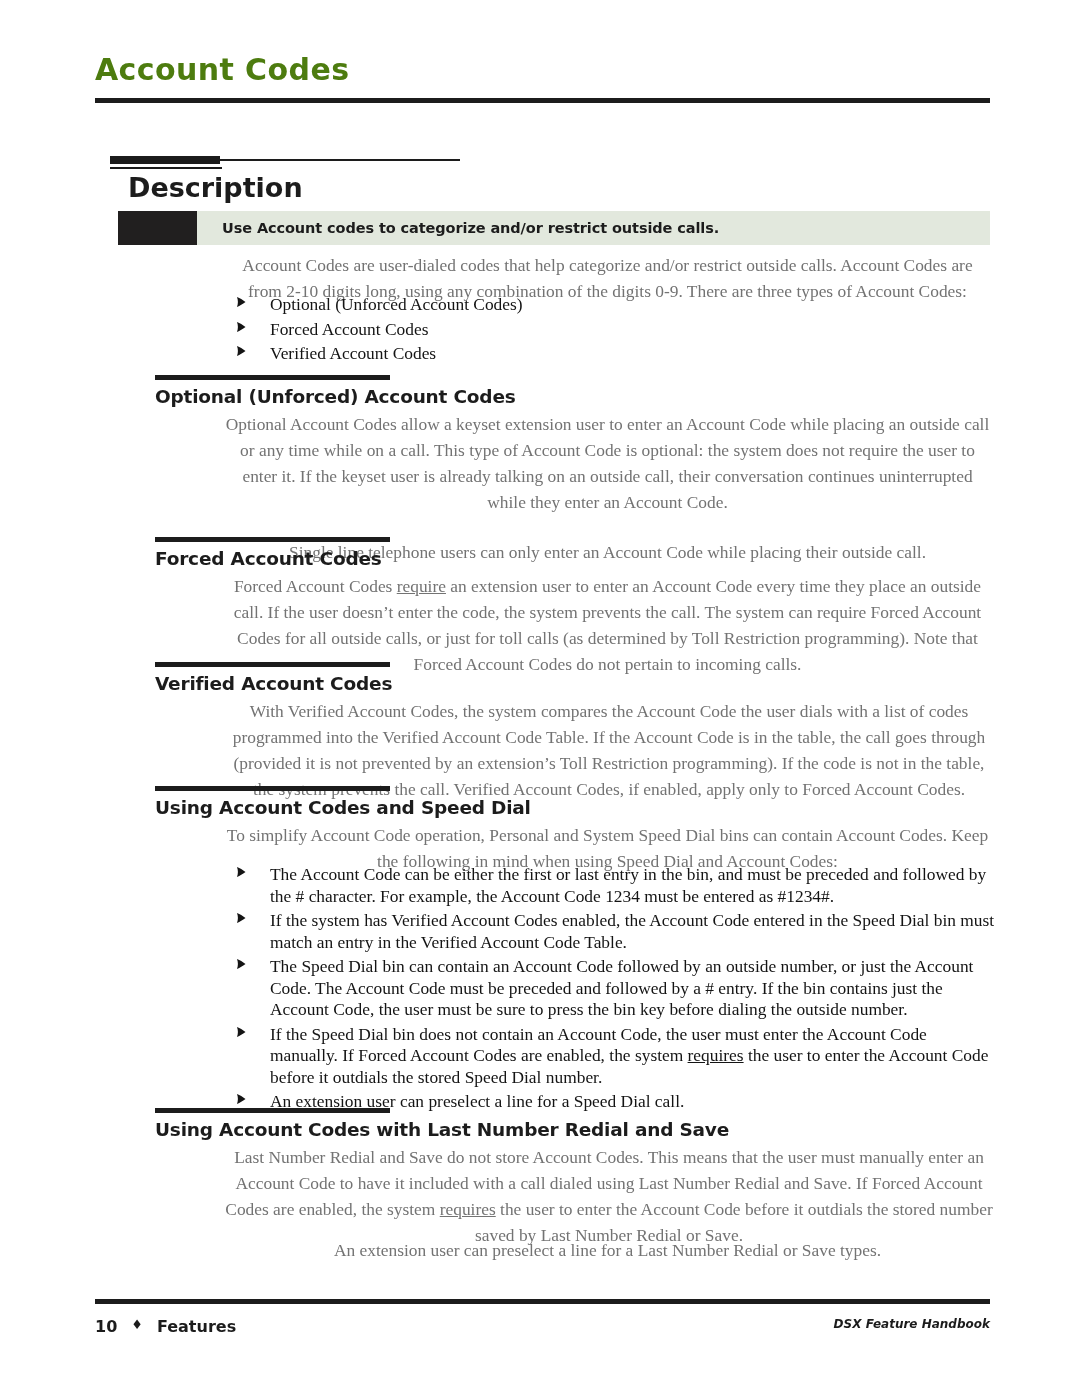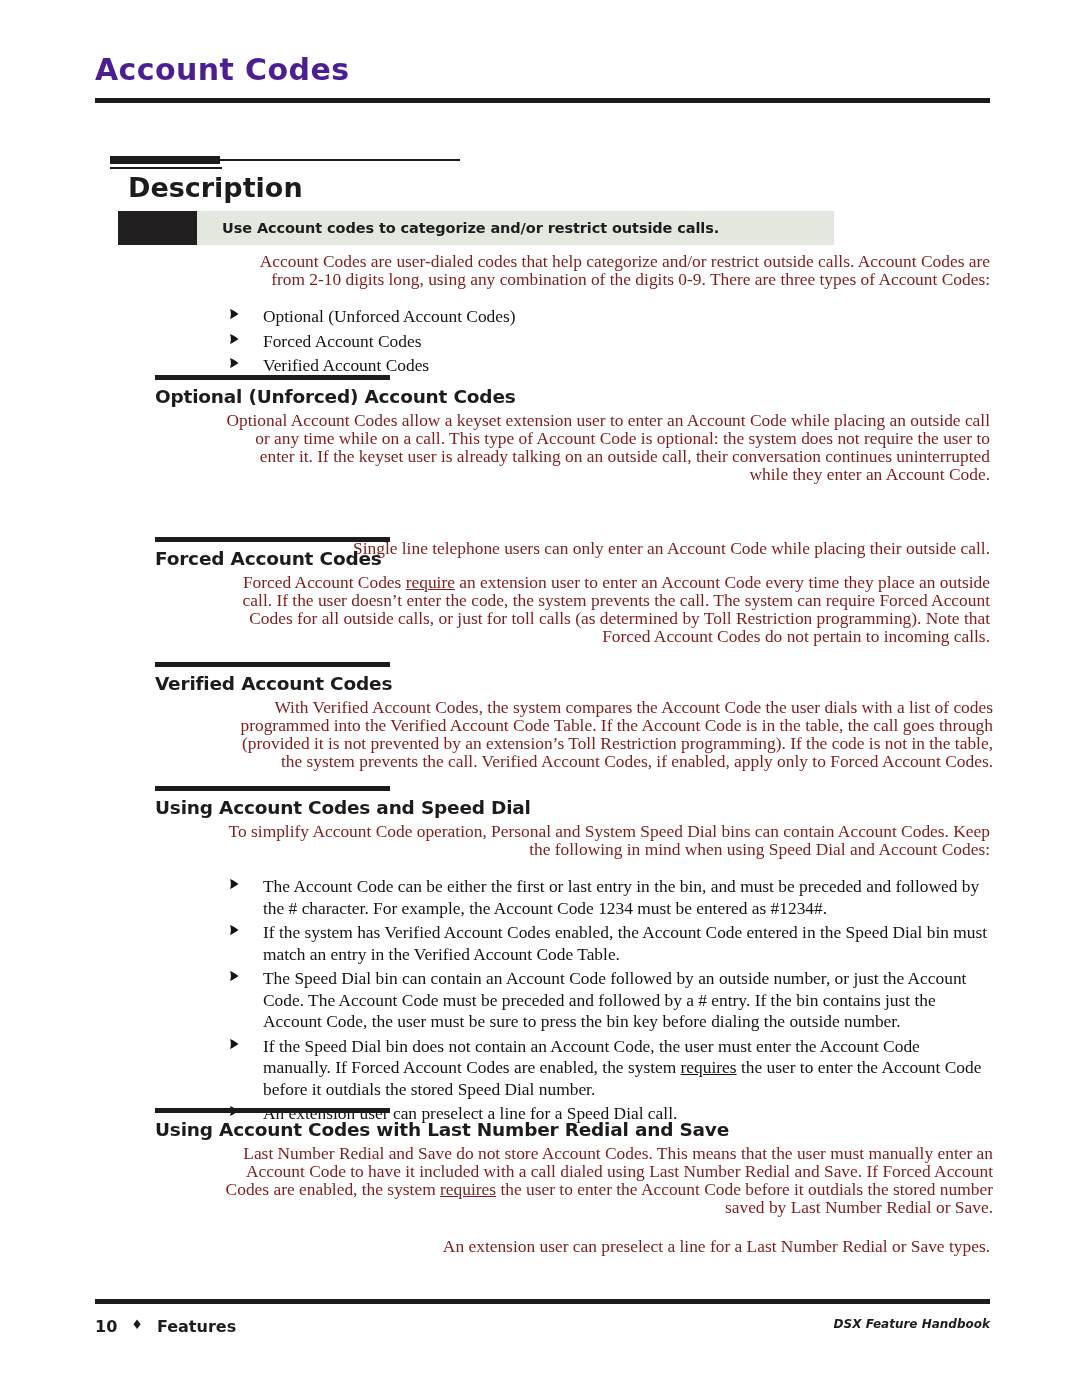--- a/index.html
+++ b/index.html
@@ -25,21 +25,21 @@
 
   
   .page-title {
     position: absolute;
     left: 95px;
     top: 52px;
     font-family: "DejaVu Sans", "Liberation Sans", sans-serif;
     font-weight: bold;
     font-size: 30px;
     letter-spacing: 0.4px;
-    color: #4c1d95;
+    color: #4d7c0f;
     white-space: nowrap;
   }
   .page-title-rule {
     position: absolute;
     left: 95px;
     top: 98px;
     width: 895px;
     height: 5px;
     background: #1c1c1c;
   }
@@ -85,21 +85,21 @@
     font-size: 27px;
     color: #1c1c1c;
     white-space: nowrap;
   }
 
   
   .callout {
     position: absolute;
     left: 118px;
     top: 211px;
-    width: 716px;
+    width: 872px;
     height: 34px;
     display: flex;
     align-items: stretch;
     border-radius: 13px;
   }
   .callout-block {
     width: 79px;
     background: #211f1f;
     flex: 0 0 auto;
   }
@@ -115,23 +115,23 @@
     color: #1c1c1c;
     letter-spacing: -0.1px;
   }
 
   
   .para {
     position: absolute;
     left: 225px;
     width: 765px;
     font-size: 17.4px;
-    line-height: 18px;
-    text-align: right;
-    color: #7f1d1d;
+    line-height: 26px;
+    text-align: center;
+    color: #737373;
   }
 
   .sub-rule {
     position: absolute;
     left: 155px;
     width: 235px;
     height: 4px;
     background: #1c1c1c;
     border-bottom: 1px solid #1c1c1c;
   }
@@ -142,23 +142,22 @@
     font-weight: bold;
     font-size: 18.5px;
     color: #1c1c1c;
     white-space: nowrap;
     letter-spacing: -0.2px;
   }
 
   
   .blist {
     position: absolute;
-    left: 225px;
+    left: 232px;
     width: 765px;
-    margin-top: 12px;
   }
   .bitem {
     position: relative;
     padding-left: 38px;
     font-size: 17.4px;
     line-height: 21.5px;
     margin-bottom: 3px;
     color: #141414;
   }
   .bmark {

